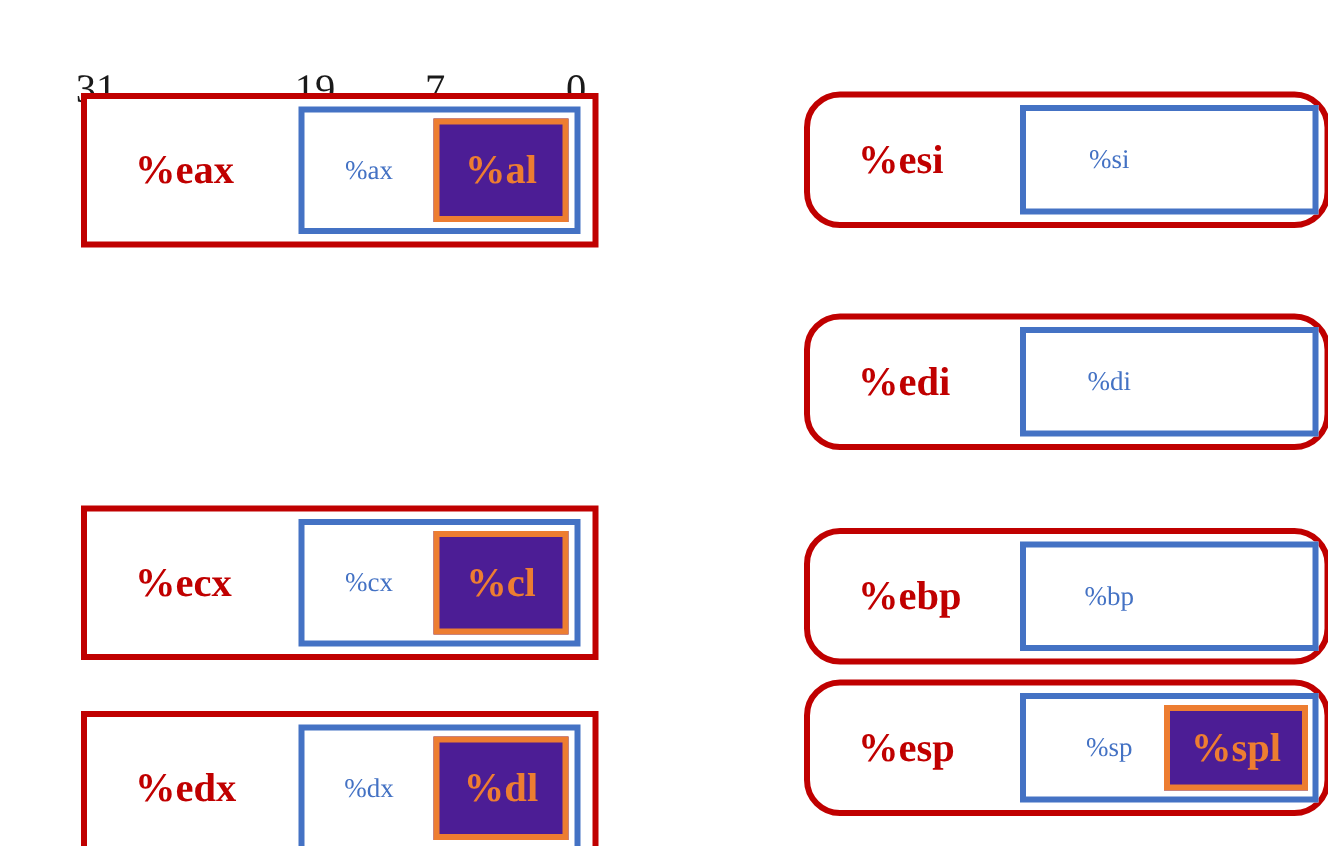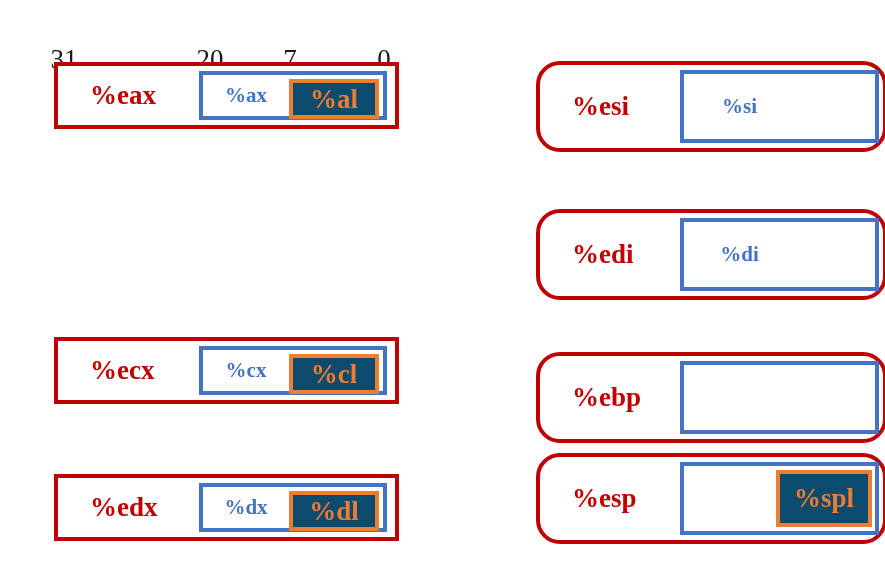--- a/index.html
+++ b/index.html
@@ -32,79 +32,79 @@
   .b15 { left: 194px; }
   .b7  { left: 274px; }
   .b0  { left: 368px; }
 
   
   .reg-block {
     position: absolute;
     border: 4px solid var(--red);
     background: #ffffff;
   }
-  .col-left  { left: 38px;  width: 345px; height: 67px; }
+  .col-left  { left: 38px;  width: 345px; height: 103px; }
   .col-right { left: 520px; width: 351px; height: 91px; border-radius: 24px; }
   .col-left.r0 { top: 46px; }  .col-left.r1 { top: 183px; }
   .col-left.r2 { top: 321px; } .col-left.r3 { top: 458px; }
   .col-right.r0 { top: 45px; }  .col-right.r1 { top: 182px; margin-top: 11px; }
   .col-right.r2 { top: 336px; } .col-right.r3 { top: 437px; text-align: right; }
 
   .box16 {
     position: absolute;
     top: 5px; bottom: 5px;
     border: 4px solid var(--blue);
     background: #ffffff;
   }
   .col-left  .box16 { right: 8px; width: 188px; }
   .col-right .box16 { right: 4px; width: 199px; }
 
   .box8 {
     position: absolute;
     top: 4px; bottom: 4px;
     border: 4px solid var(--orange);
-    background: #0c4a6e;
+    background: #4c1d95;
   }
   .col-left  .box8 { right: 4px; width: 90px; }
   .col-right .box8 { right: 3px; width: 96px; }
 
   .lbl32 {
     position: absolute;
     left: 16px; top: 0; bottom: 0;
     display: flex; align-items: center;
     font-weight: bold; font-size: 27px;
     color: var(--red);
     white-space: nowrap;
   }
   .lbl16 {
     position: absolute;
     left: 0; top: 0; bottom: 0;
     display: flex; align-items: center; justify-content: center;
-    font-weight: bold; font-size: 21px;
+    font-weight: normal; font-size: 18px;
     color: var(--blue);
     white-space: nowrap;
   }
   .col-left  .lbl16 { width: 86px; }
   .col-right .lbl16 { width: 111px; }
   .lbl8 {
     position: absolute; inset: 0;
     display: flex; align-items: center; justify-content: center;
     font-weight: bold; font-size: 27px;
     color: var(--orange);
     white-space: nowrap;
   }
 </style>
 </head>
 <body>
 
 <div class="canvas">
 
   <div>
     <span class="bit-label b31">31</span>
-    <span class="bit-label b15">20</span>
+    <span class="bit-label b15">19</span>
     <span class="bit-label b7">7</span>
     <span class="bit-label b0">0</span>
   </div>
 
   <div class="reg-block col-left r0">
     <span class="lbl32">%eax</span>
     <div class="box16">
       <span class="lbl16">%ax</span>
       <div class="box8">
         <span class="lbl8">%al</span>
@@ -143,25 +143,27 @@
   <div class="reg-block col-right r1">
     <span class="lbl32">%edi</span>
     <div class="box16">
       <span class="lbl16">%di</span>
     </div>
   </div>
 
   <div class="reg-block col-right r2">
     <span class="lbl32">%ebp</span>
     <div class="box16">
+      <span class="lbl16">%bp</span>
     </div>
   </div>
 
   <div class="reg-block col-right r3">
     <span class="lbl32">%esp</span>
     <div class="box16">
+      <span class="lbl16">%sp</span>
       <div class="box8">
         <span class="lbl8">%spl</span>
       </div>
     </div>
   </div>
 
 </div>
 
 </body></html>

